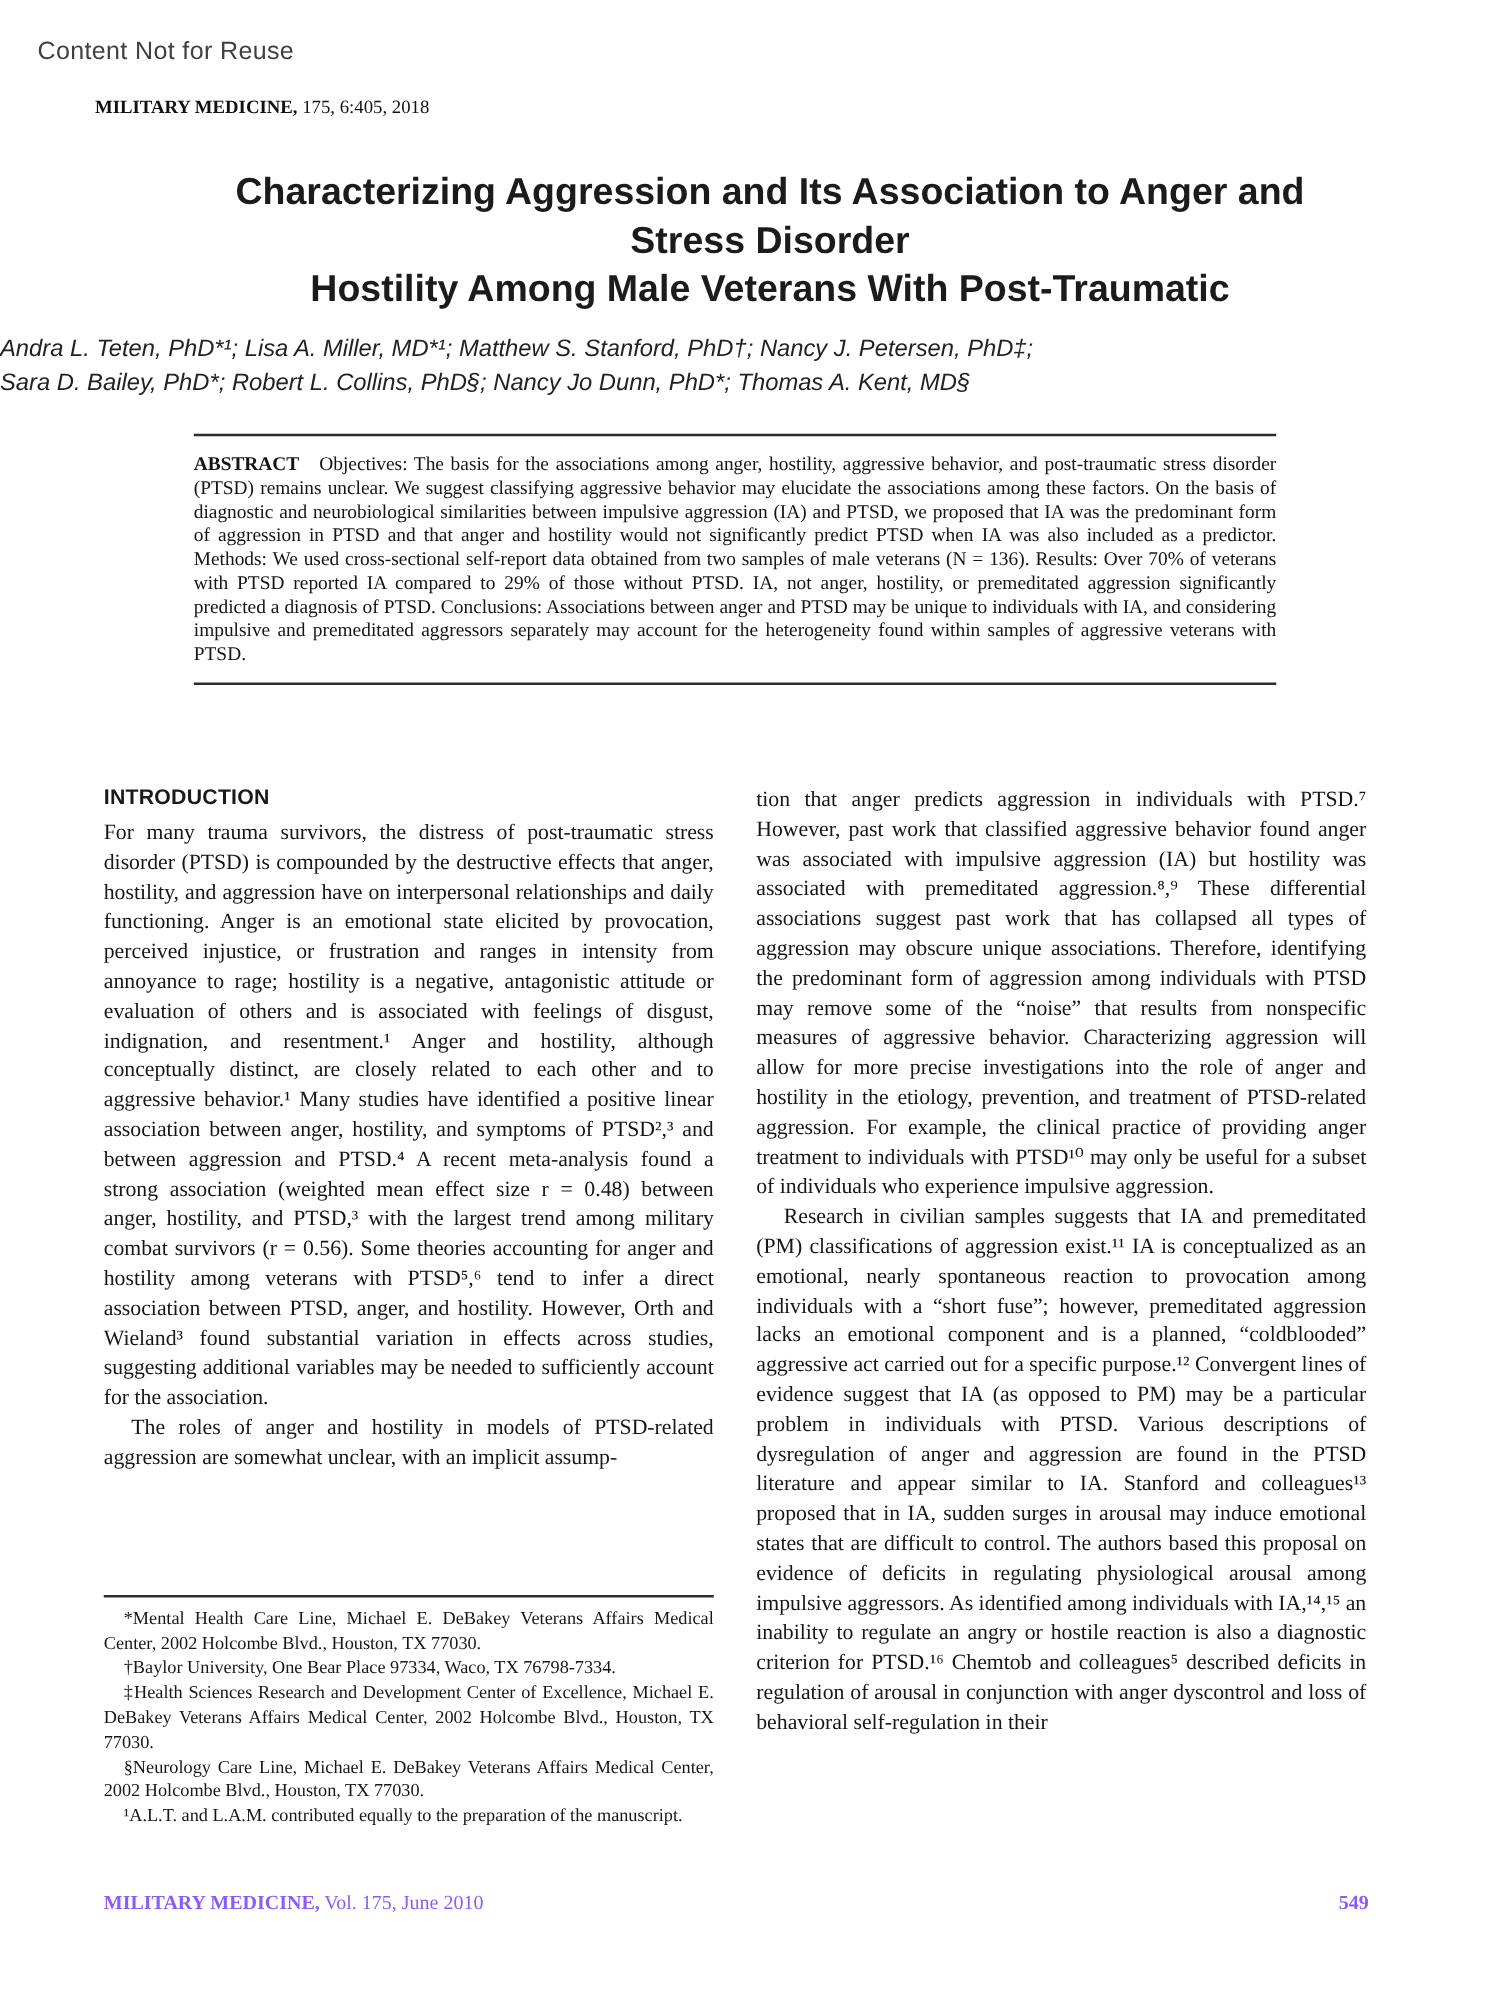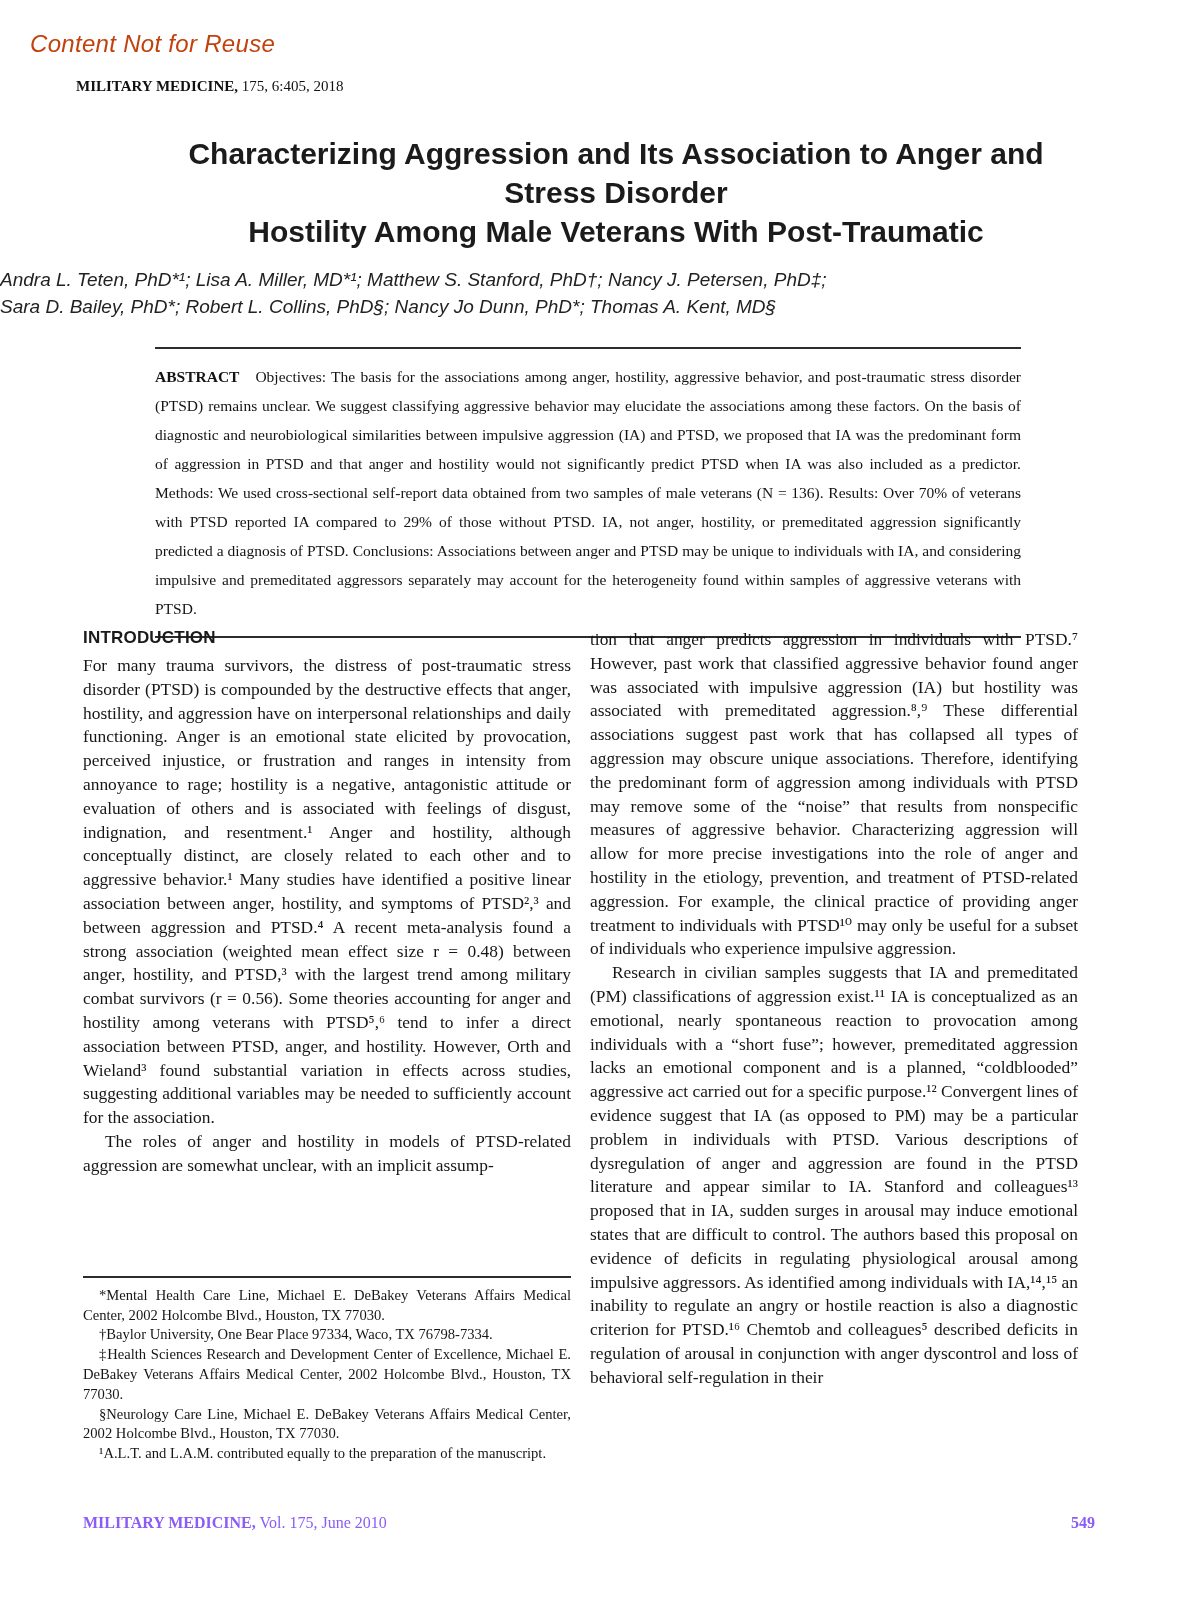--- a/index.html
+++ b/index.html
@@ -12,24 +12,23 @@
     background: #ffffff;
     font-family: "Liberation Serif", "DejaVu Serif", serif;
     color: #161616;
     overflow: hidden;
   }
   .watermark {
     position: absolute;
     top: 30px;
     left: 30px;
     font-family: "Liberation Sans", sans-serif;
-    font-size: 24px;
-    color: #c2410c;
+    font-size: 20px;
+    color: #404040;
     letter-spacing: 0.3px;
-    font-style: italic;
   }
   .journal-line {
     position: absolute;
     top: 78px;
     left: 76px;
     font-size: 15px;
     color: #111111;
   }
   .jbold { font-weight: 700; }
   .title-block {
@@ -63,32 +62,32 @@
     left: 155px;
     width: 866px;
   }
   .rule {
     height: 2px;
     background: #2c2c2c;
   }
   .abstract-text {
     margin: 13px 0 13px 0;
     font-size: 15.5px;
-    line-height: 29px;
+    line-height: 19px;
     text-align: justify;
     color: #141414;
   }
   .ab-label { font-weight: 700; margin-right: 16px; }
   .columns {
     position: absolute;
     top: 628px;
     left: 83px;
     width: 1010px;
     display: flex;
-    gap: 19px;
+    gap: 34px;
   }
   .col { width: 488px; height: 836px; }
   .col-left { display: flex; flex-direction: column; }
   .section-heading {
     font-family: "Liberation Sans", sans-serif;
     font-size: 17px;
     font-weight: 700;
     letter-spacing: 0.2px;
     color: #1a1a1a;
     margin: 0 0 6px 0;

